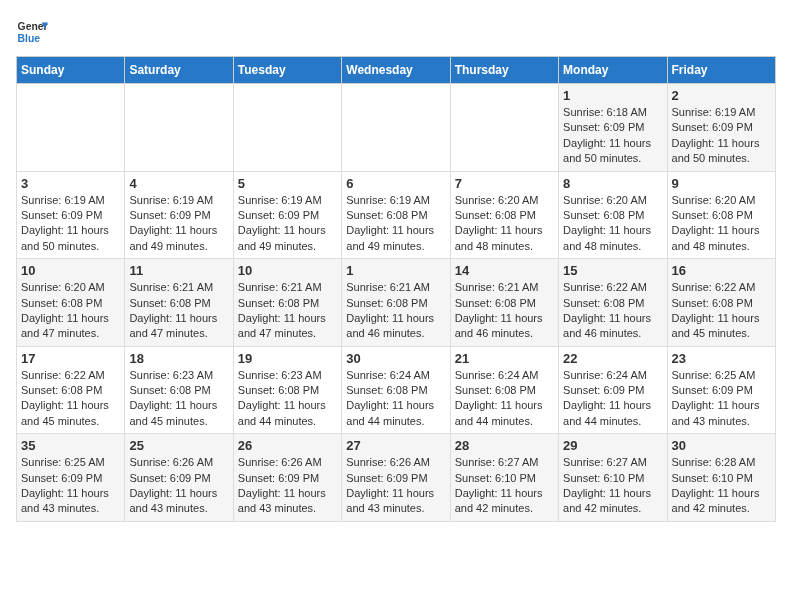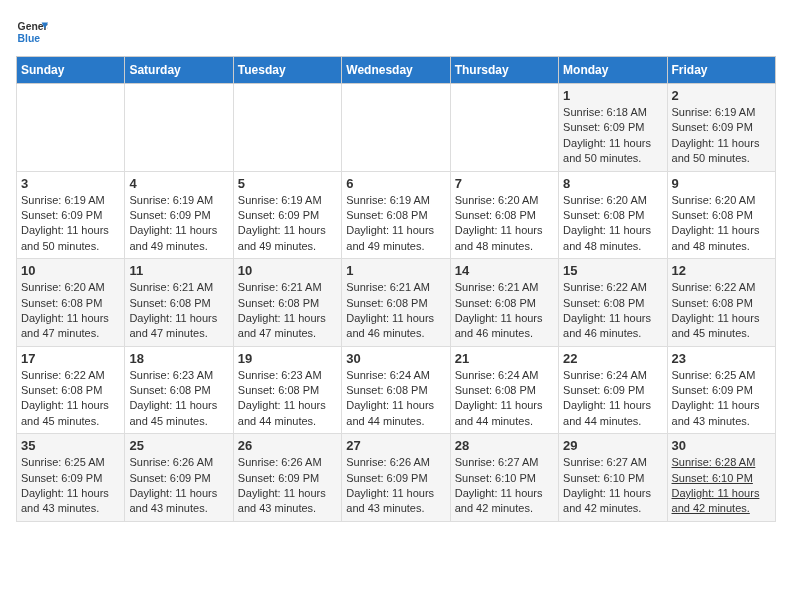--- a/index.html
+++ b/index.html
@@ -200,21 +200,21 @@
 Sunset: 6:08 PM
 Daylight: 11 hours and 46 minutes.</div>
         </td>
         <td>
           <span class="day-num">15</span>
           <div class="cell-content" style="white-space: pre-line;">Sunrise: 6:22 AM
 Sunset: 6:08 PM
 Daylight: 11 hours and 46 minutes.</div>
         </td>
         <td>
-          <span class="day-num">12</span>
+          <span class="day-num">16</span>
           <div class="cell-content" style="white-space: pre-line;">Sunrise: 6:22 AM
 Sunset: 6:08 PM
 Daylight: 11 hours and 45 minutes.</div>
         </td>
       </tr>
       <tr>
         <td>
           <span class="day-num">17</span>
           <div class="cell-content" style="white-space: pre-line;">Sunrise: 6:22 AM
 Sunset: 6:08 PM
@@ -289,19 +289,19 @@
 Daylight: 11 hours and 42 minutes.</div>
         </td>
         <td>
           <span class="day-num">29</span>
           <div class="cell-content" style="white-space: pre-line;">Sunrise: 6:27 AM
 Sunset: 6:10 PM
 Daylight: 11 hours and 42 minutes.</div>
         </td>
         <td>
           <span class="day-num">30</span>
-          <div class="cell-content" style="white-space: pre-line; text-decoration: underline;">Sunrise: 6:28 AM
+          <div class="cell-content" style="white-space: pre-line;">Sunrise: 6:28 AM
 Sunset: 6:10 PM
 Daylight: 11 hours and 42 minutes.</div>
         </td>
       </tr>
     </tbody>
 </table>
 
 </body></html>

